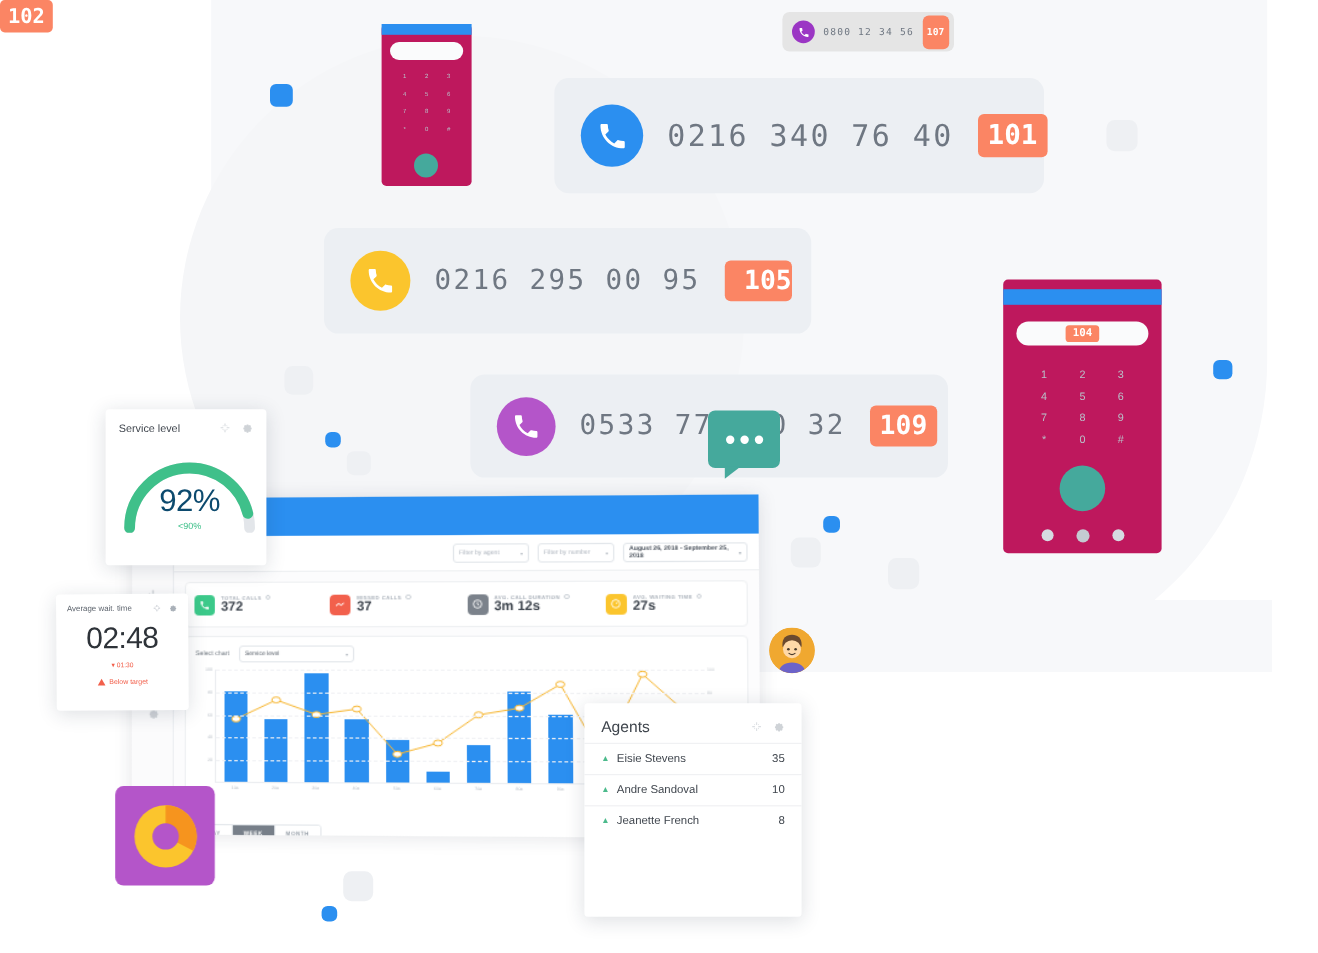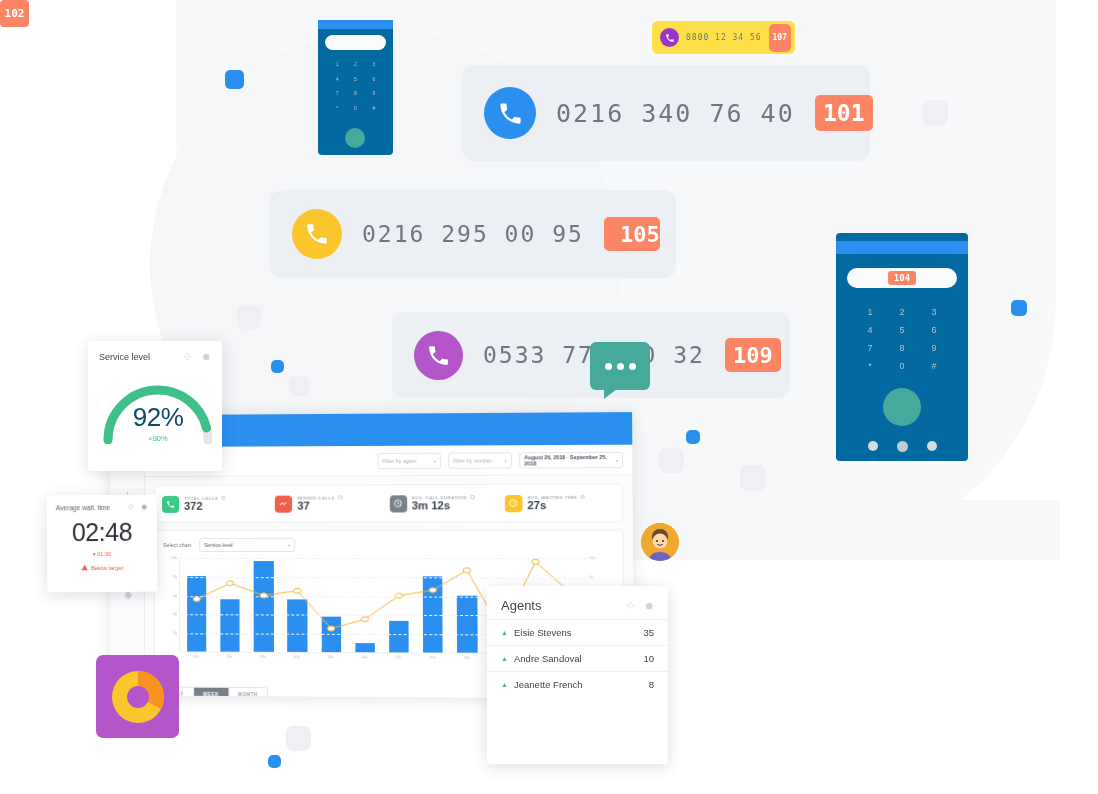--- a/index.html
+++ b/index.html
@@ -49,31 +49,31 @@
   .badge {
     background: #fb8564; color: #fff; border-radius: 5px;
     font-weight: bold; text-align: center;
     font-family: "DejaVu Sans Mono", monospace;
     display: flex; align-items: center; justify-content: center;
     flex: none;
   }
 
   
   #pill-card {
-    position: absolute; left: 652px; top: 21px; width: 143px; height: 33px;
-    background: #fde047; border-radius: 6px;
+    position: absolute; left: 652px; top: 10px; width: 143px; height: 33px;
+    background: #e5e5e5; border-radius: 6px;
     display: flex; align-items: center; padding: 0 8px; gap: 7px;
   }
   #pill-card .phone-circle { width: 19px; height: 19px; background: #9b36c4; }
   #pill-card .digits { font-size: 8px; letter-spacing: 1px; }
   #pill-card .badge { width: 22px; height: 28px; font-size: 8px; }
 
   
   .phone {
-    position: absolute; background: #0369a1; border-radius: 4px;
+    position: absolute; background: #be185d; border-radius: 4px;
   }
   .phone-topbar { position: absolute; background: #2b8ff0; }
   .phone-field {
     position: absolute; background: #fafbfc; border-radius: 999px;
     display: flex; align-items: center; justify-content: center;
   }
   .keypad {
     position: absolute; display: grid; grid-template-columns: repeat(3, 1fr);
     justify-items: center; align-items: center;
     color: #b9c0c9;
@@ -263,21 +263,21 @@
       <span>7</span>
         <span>8</span>
         <span>9</span>
       <span>*</span>
         <span>0</span>
         <span>#</span>
     </div>
     <div class="call-btn" style="left:27px;top:108px;width:20px;height:20px;"></div>
     <div class="navdots" style="left:0;bottom:-17px;"></div>
   </div>
-  <div class="badge" style="left:365px;top:43px;width:29px;height:27px;font-size:11px;border-radius:4px;">102</div>
+  <div class="badge" style="left:365px;top:43px;width:44px;height:27px;font-size:17px;border-radius:4px;">102</div>
 
   <div class="phone" style="left:836px;top:233px;width:132px;height:228px;">
     <div class="phone-topbar" style="left:0;top:8px;width:100%;height:13px;"></div>
     <div class="phone-field" style="left:11px;top:35px;right:11px;height:20px;">
       <span class="badge" style="width:28px;height:14px;font-size:9px;border-radius:3px;">104</span>
     </div>
     <div class="keypad" style="left:18px;top:70px;right:18px;height:72px;font-size:9px;">
       <span>1</span>
         <span>2</span>
         <span>3</span>

